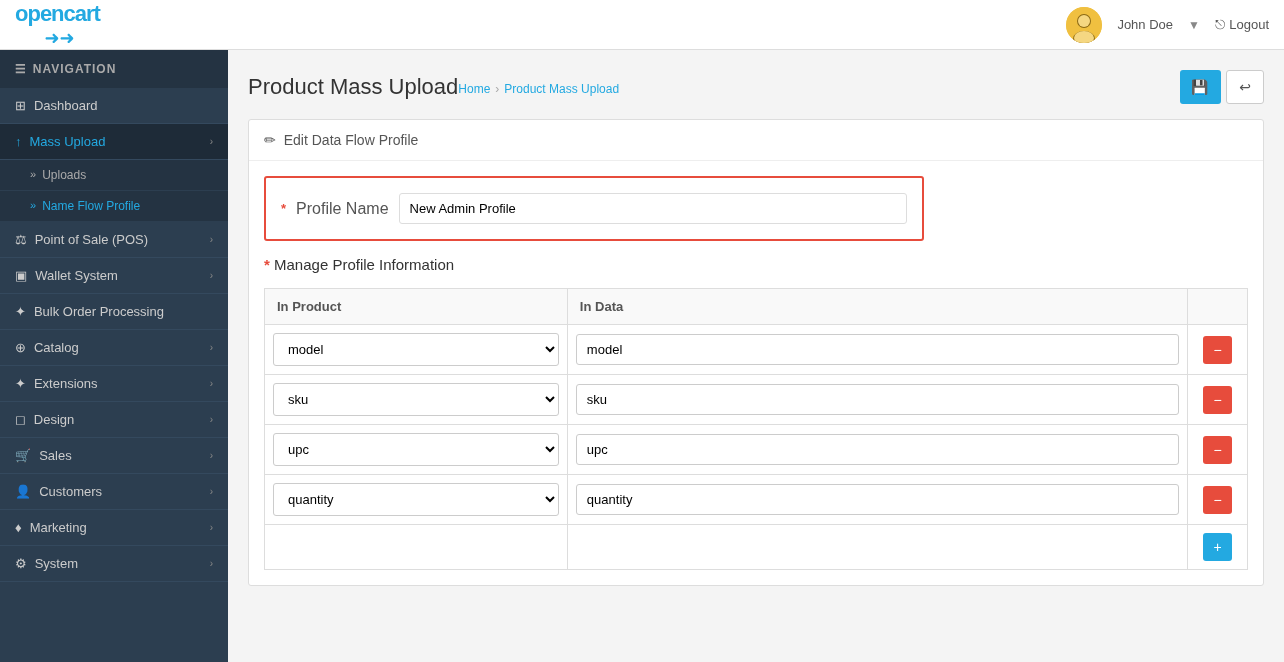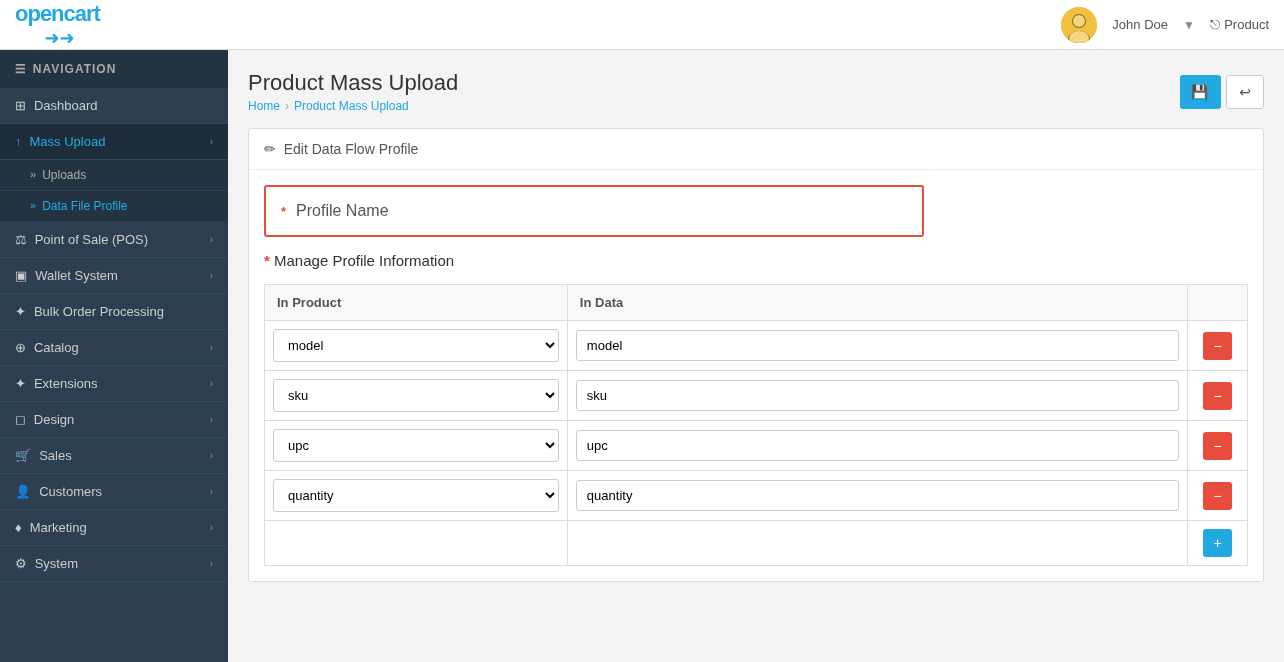--- a/index.html
+++ b/index.html
@@ -119,21 +119,20 @@
       background: #f4f4f4;
     }
     .page-header {
       display: flex;
       align-items: center;
       justify-content: space-between;
       margin-bottom: 15px;
     }
     .page-title-section {
       display: flex;
-      flex-direction: column;
     }
     .page-title {
       font-size: 22px;
       font-weight: 300;
       color: #333;
     }
     .breadcrumb {
       display: flex;
       align-items: center;
       gap: 5px;
@@ -289,21 +288,21 @@
         <circle cx="18" cy="14" r="7" fill="#8B6914"></circle>
         <ellipse cx="18" cy="32" rx="11" ry="8" fill="#8B6914"></ellipse>
         <circle cx="18" cy="14" r="6" fill="#f5d782"></circle>
         <ellipse cx="18" cy="31" rx="10" ry="7" fill="#f5d782"></ellipse>
       </svg>
     </div>
     <span class="user-name">John Doe</span>
     <span style="color:#888; font-size:12px;">▼</span>
     <span class="logout-btn">
       <span>⎋</span>
-      <span>Product</span>
+      <span>Logout</span>
     </span>
   </div>
 </div>
 
 <div class="main-layout">
 
   <div class="sidebar">
     <div class="nav-header">
       <span>☰</span>
       <span>NAVIGATION</span>
@@ -322,21 +321,21 @@
         <span style="color:#23a9e1;">Mass Upload</span>
       </div>
       <span class="nav-arrow">›</span>
     </div>
 
     <div class="nav-sub">
       <div class="nav-sub-item">
         <span>Uploads</span>
       </div>
       <div class="nav-sub-item active">
-        <span>Data File Profile</span>
+        <span>Name Flow Profile</span>
       </div>
     </div>
 
     <div class="nav-item">
       <div class="nav-item-left">
         <span>⚖</span>
         <span>Point of Sale (POS)</span>
       </div>
       <span class="nav-arrow">›</span>
     </div>
@@ -434,20 +433,21 @@
       <div class="card-header">
         <span>✏</span>
         <span>Edit Data Flow Profile</span>
       </div>
       <div class="card-body">
 
         
         <div class="profile-name-box">
           <span class="required-star">*</span>
           <span class="profile-name-label">Profile Name</span>
+          <input class="profile-name-input" type="text" value="New Admin Profile" style="">
         </div>
 
         
         <div class="manage-header">
           <span class="required-star">*</span>
           <span>Manage Profile Information</span>
         </div>
 
         
         <table class="mapping-table">

